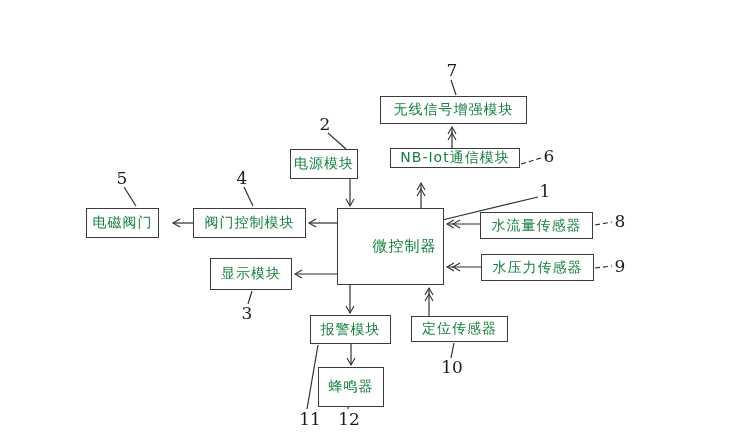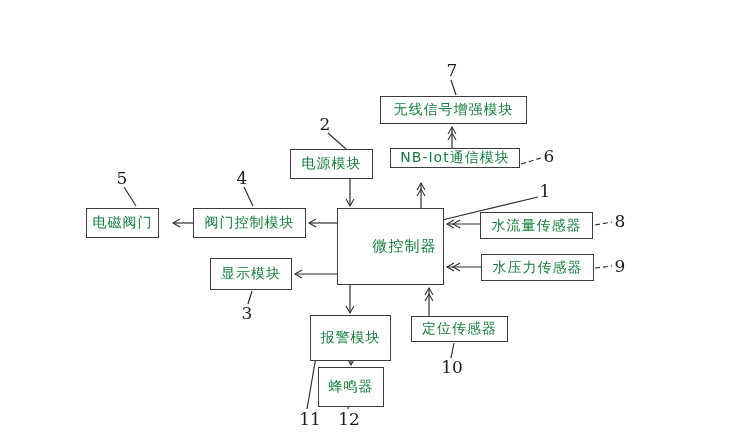--- a/index.html
+++ b/index.html
@@ -58,39 +58,39 @@
     <line x1="451" y1="80" x2="456" y2="95"></line>
     <line x1="595" y1="225" x2="612" y2="222" stroke-dasharray="5,3"></line>
     <line x1="595" y1="268" x2="612" y2="266" stroke-dasharray="5,3"></line>
     <line x1="454" y1="343" x2="451" y2="358"></line>
     <line x1="318" y1="345" x2="307" y2="409"></line>
     <line x1="350" y1="394" x2="348" y2="409"></line>
   </svg>
 
   <div class="node big" style="left:337px;top:208px;width:107px;height:77px;padding-left:28px;">微控制器</div>
 
-  <div class="node" style="left:290px;top:149px;width:83px;height:30px;">电源模块</div>
+  <div class="node" style="left:290px;top:149px;width:68px;height:30px;">电源模块</div>
 
   <div class="node" style="left:210px;top:258px;width:82px;height:32px;">显示模块</div>
 
   <div class="node" style="left:193px;top:208px;width:113px;height:30px;">阀门控制模块</div>
 
   <div class="node" style="left:86px;top:208px;width:73px;height:30px;">电磁阀门</div>
 
   <div class="node" style="left:390px;top:148px;width:130px;height:20px;">NB-Iot通信模块</div>
 
   <div class="node" style="left:380px;top:96px;width:147px;height:28px;">无线信号增强模块</div>
 
   <div class="node" style="left:480px;top:212px;width:113px;height:27px;">水流量传感器</div>
 
   <div class="node" style="left:481px;top:254px;width:113px;height:27px;">水压力传感器</div>
 
   <div class="node" style="left:411px;top:316px;width:97px;height:26px;">定位传感器</div>
 
-  <div class="node" style="left:310px;top:315px;width:81px;height:46px;">报警模块</div>
+  <div class="node" style="left:310px;top:315px;width:81px;height:29px;">报警模块</div>
 
   <div class="node" style="left:318px;top:367px;width:66px;height:40px;">蜂鸣器</div>
 
   <div class="ref" style="left:545px;top:191px;">1</div>
   <div class="ref" style="left:325px;top:124px;">2</div>
   <div class="ref" style="left:247px;top:313px;">3</div>
   <div class="ref" style="left:242px;top:178px;">4</div>
   <div class="ref" style="left:122px;top:178px;">5</div>
   <div class="ref" style="left:549px;top:156px;">6</div>
   <div class="ref" style="left:452px;top:70px;">7</div>

